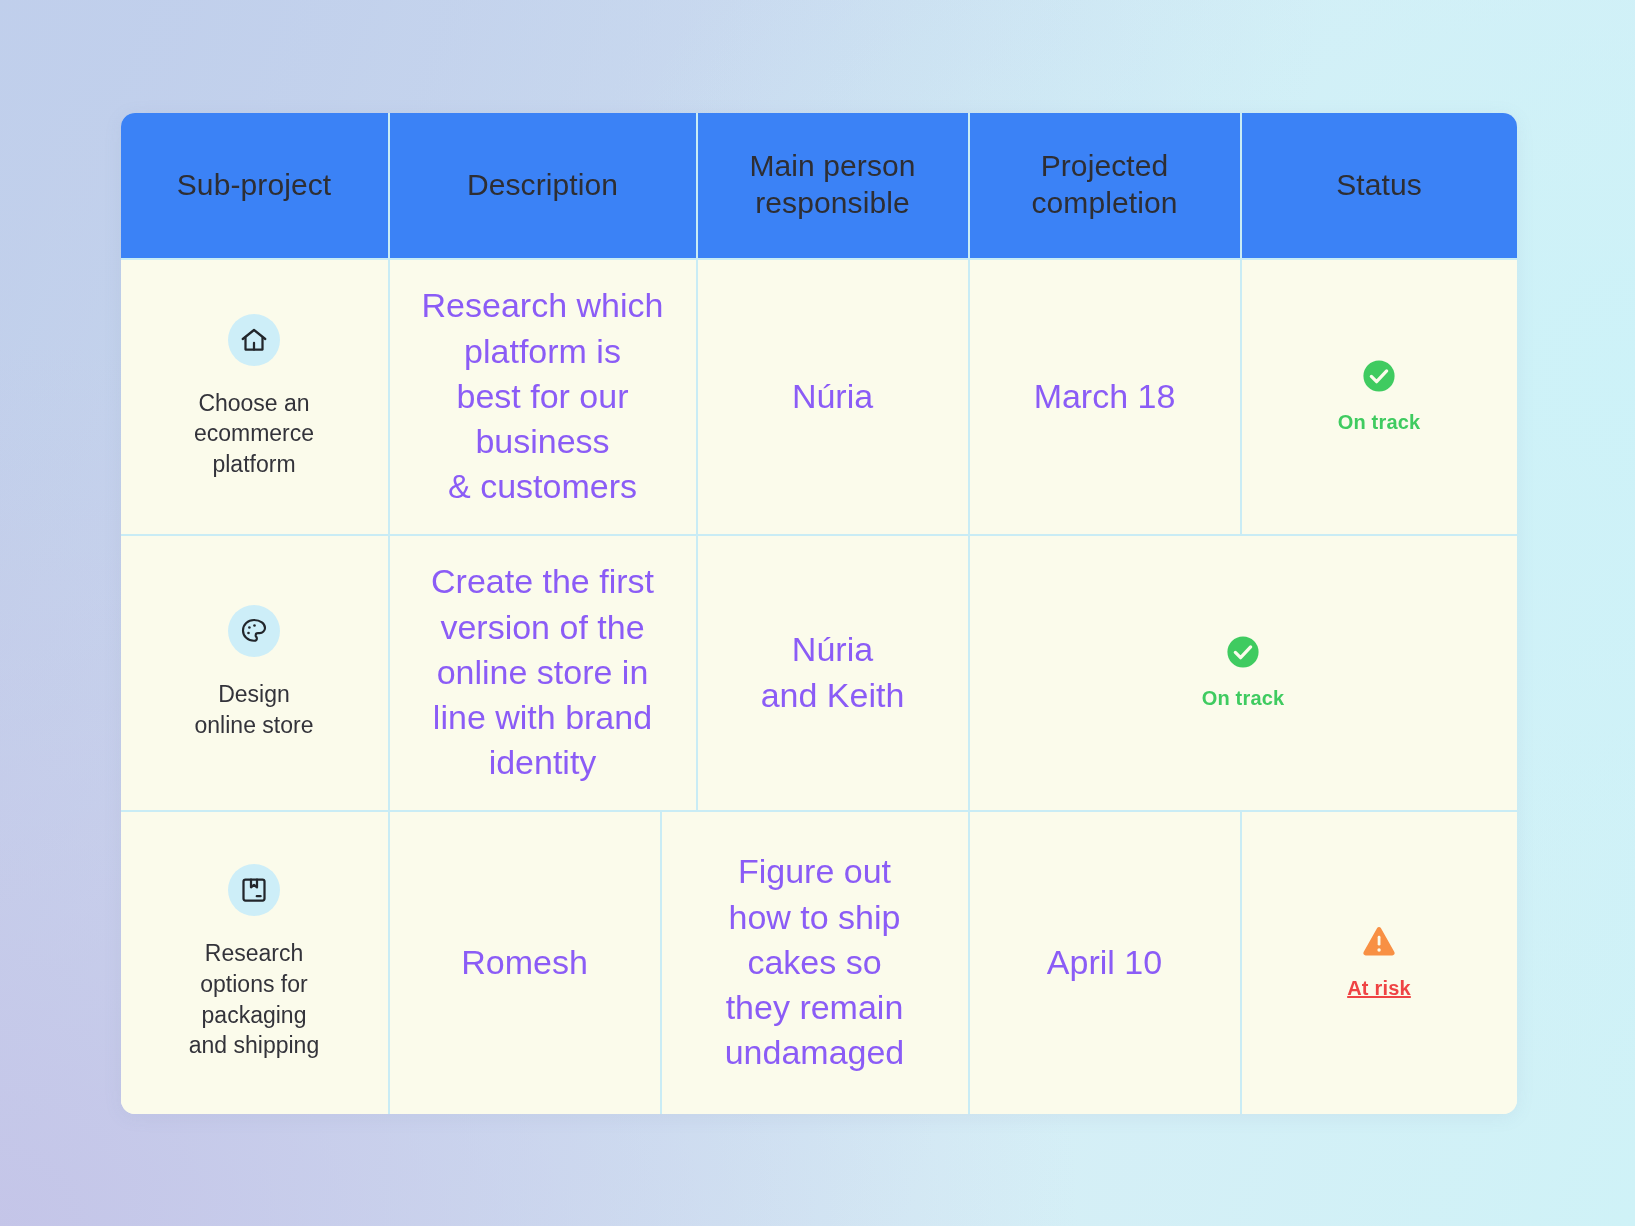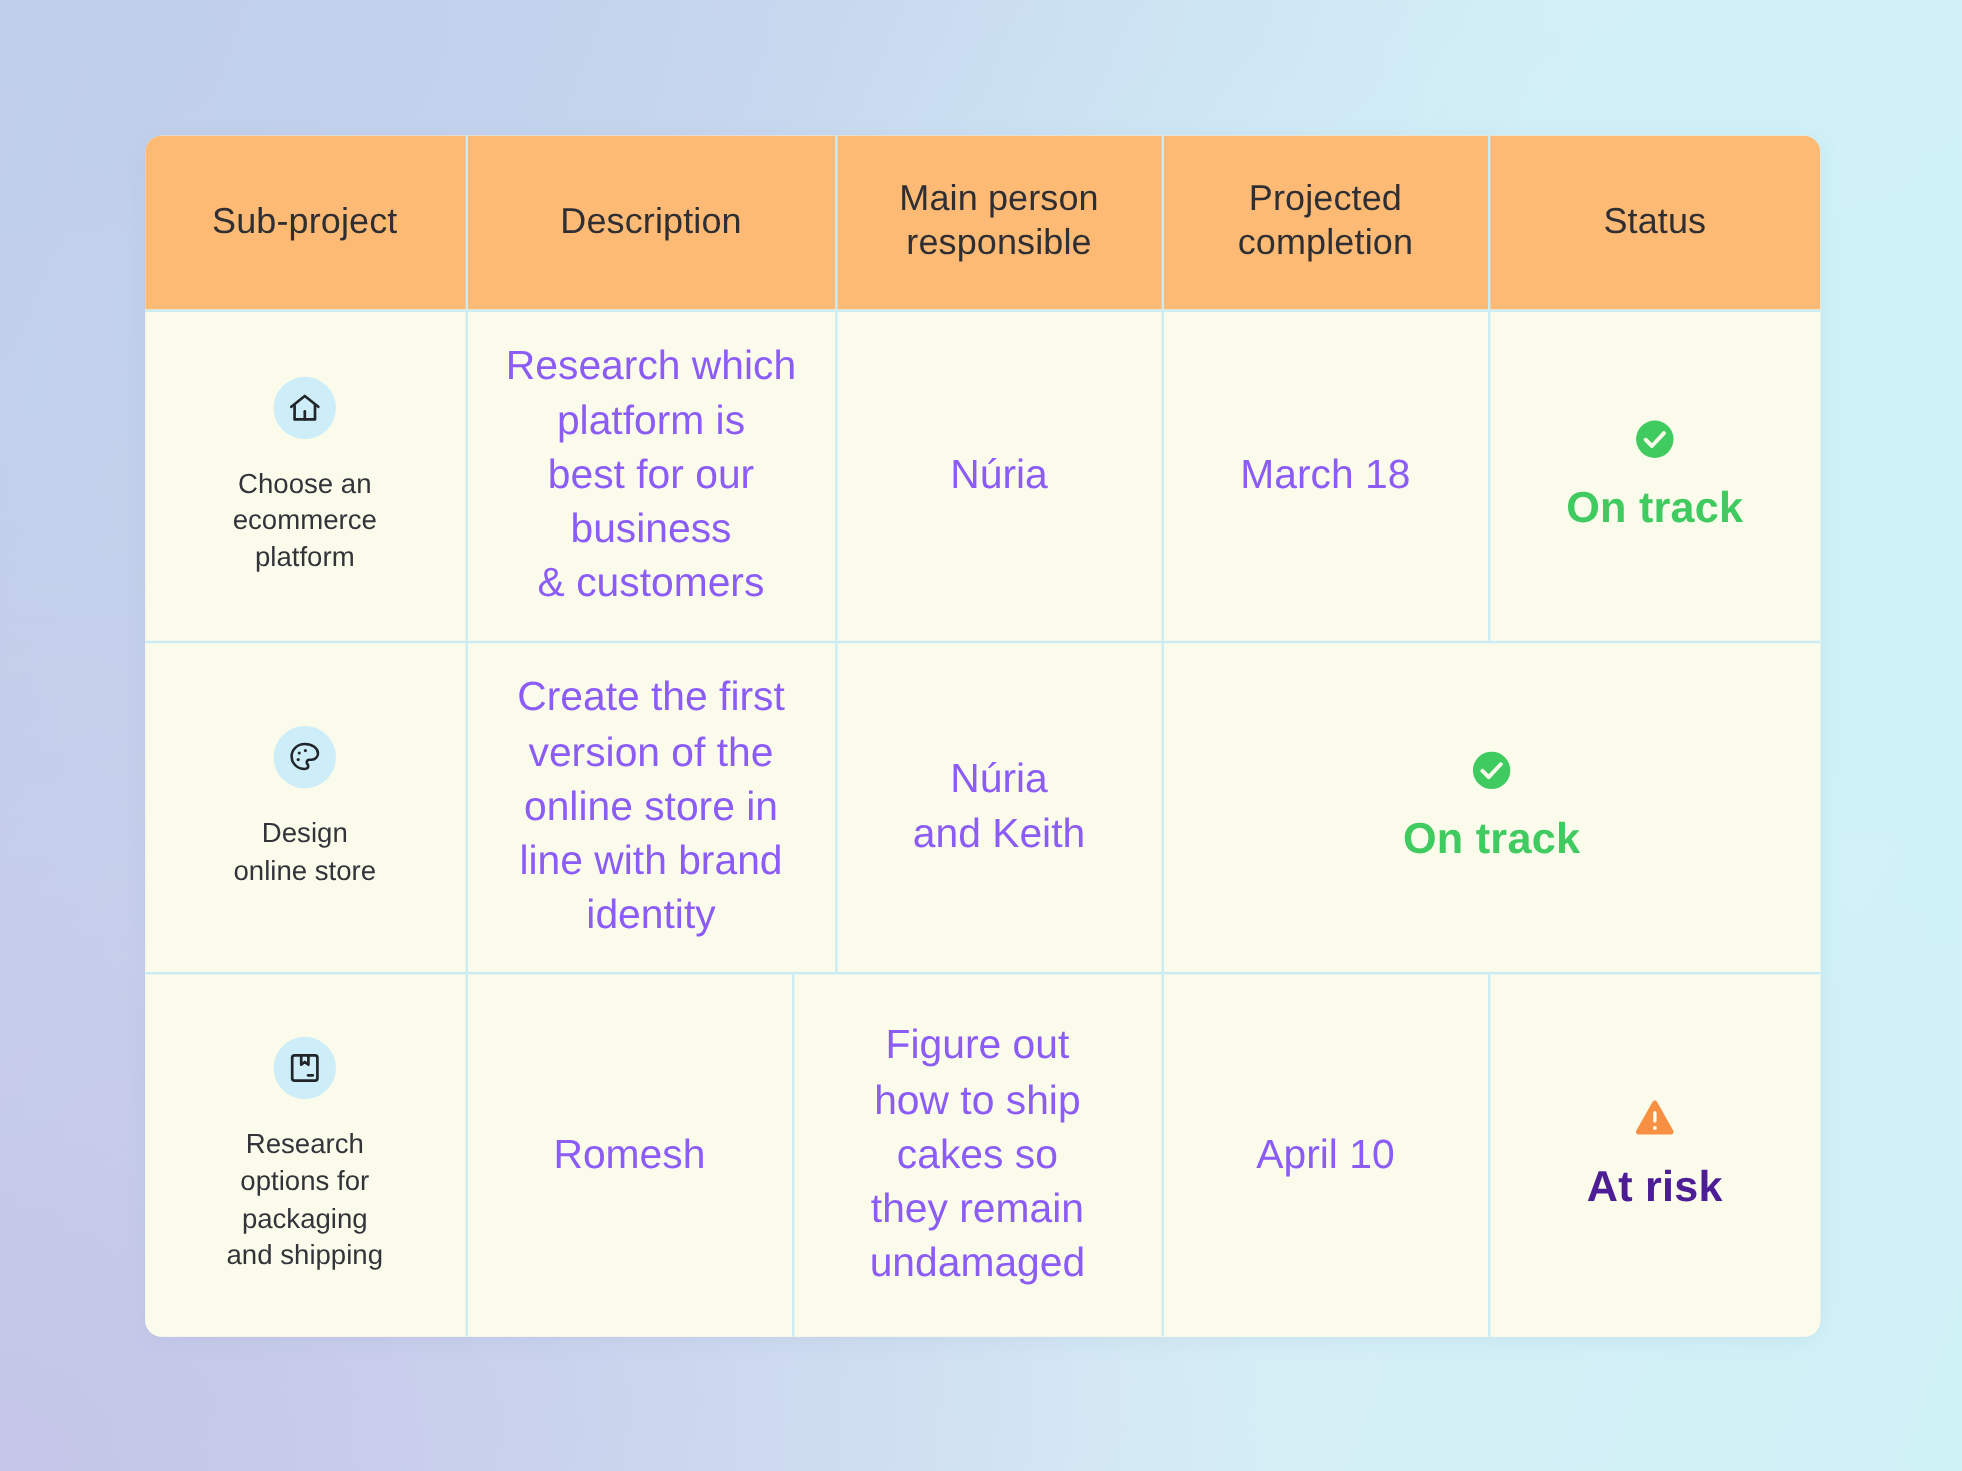--- a/index.html
+++ b/index.html
@@ -33,21 +33,21 @@
     flex-direction: column;
     box-shadow: 0 3px 18px rgba(120,140,175,0.10);
   }
 
   .row {
     display: flex;
     width: 100%;
   }
 
   .head-row {
-    background: #fdba74;
+    background: #3b82f6;
     height: 145px;
     flex: 0 0 145px;
   }
 
   .body-row {
     background: #fbfbeb;
     border-top: 2px solid #c9ecf5;
   }
 
   .r1 { flex: 0 0 276px; }
@@ -105,26 +105,26 @@
   .status-wrap {
     display: flex;
     flex-direction: column;
     align-items: center;
     justify-content: center;
   }
 
   .status-icon { margin-bottom: 14px; display: block; }
 
   .status-label {
-    font-size: 36px;
+    font-size: 20px;
     font-weight: bold;
     letter-spacing: 0.2px;
   }
   .status-ontrack { color: #3fcb60; }
-  .status-atrisk  { color: #4c1d95; }
+  .status-atrisk  { color: #ef4444; text-decoration: underline; }
 </style>
 </head>
 <body>
 
 <div class="table-card">
 
   <div class="row head-row">
     <div class="cell c-sub head-cell">
       <span>Sub-project</span>
     </div>

